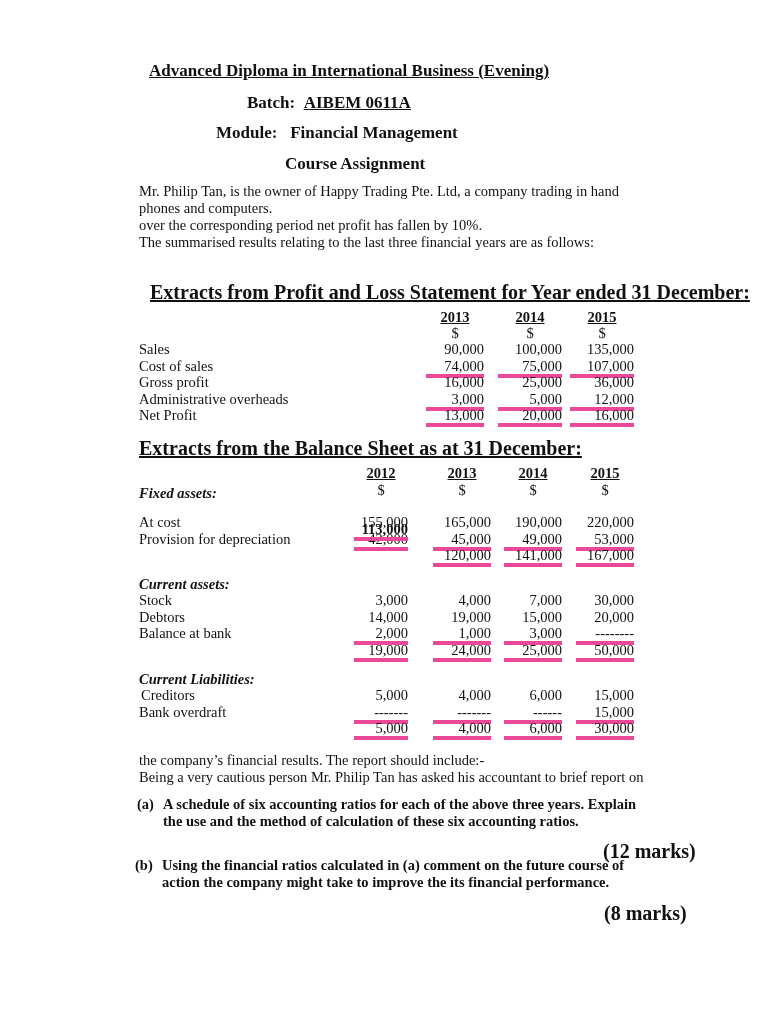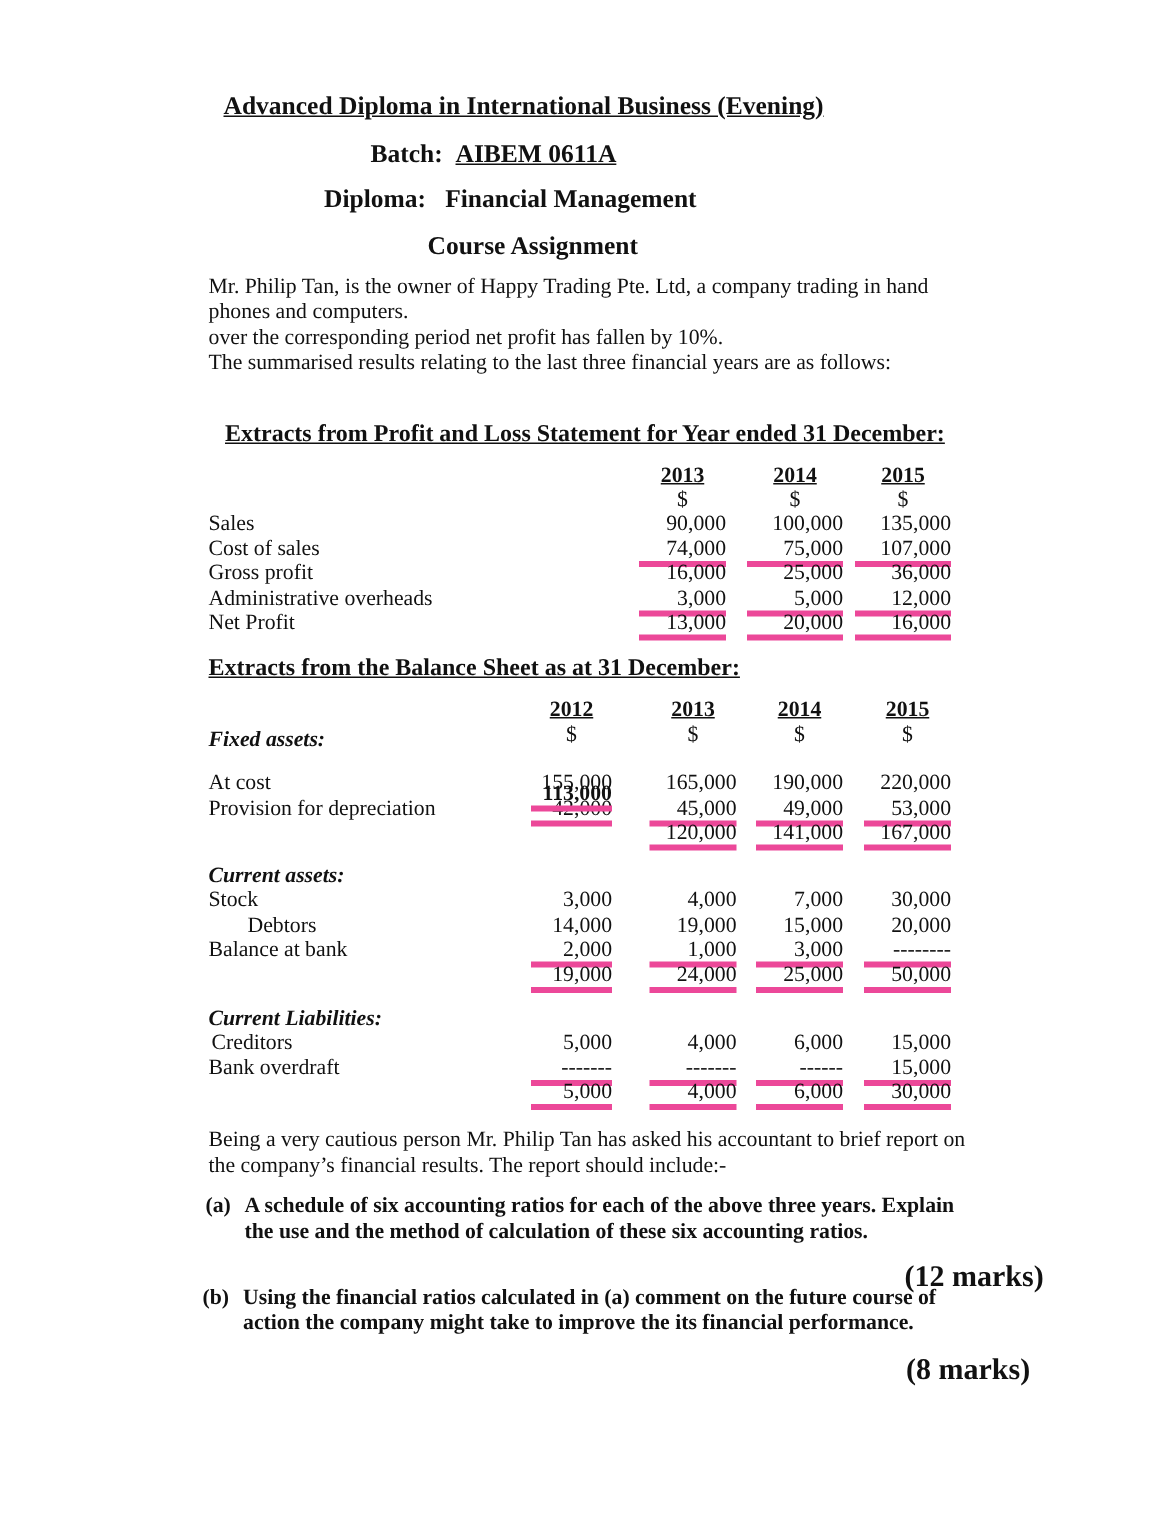--- a/index.html
+++ b/index.html
@@ -3,40 +3,40 @@
 <meta charset="utf-8">
 <style>
   html, body { margin:0; padding:0; background:#ffffff; }
   body { width:768px; height:1024px; position:relative; overflow:hidden; color:#111;
          font-family:"Liberation Serif", "DejaVu Serif", serif; }
   .abs { position:absolute; }
   .title { font-weight:bold; font-size:17px; white-space:nowrap; }
   .u { text-decoration:underline; }
   .para { left:139px; font-size:14.5px; line-height:17px; width:560px; }
   .para div { white-space:nowrap; }
-  .heading { left:150px; font-weight:bold; font-size:16px; text-decoration:underline; white-space:nowrap; }
+  .heading { left:150px; font-weight:bold; font-size:20px; text-decoration:underline; white-space:nowrap; }
   .label { left:139px; font-size:14.5px; white-space:nowrap; }
   .label.it { font-weight:bold; font-style:italic; }
   .num { font-size:14.5px; text-align:right; white-space:nowrap; }
   .num.bl { border-bottom:4px solid #ec4899; }
   .yr { font-size:14.5px; text-align:center; font-weight:bold; }
   .yr span { text-decoration:underline; }
   .dol { font-size:14.5px; text-align:center; }
   .q { left:137px; font-weight:bold; font-size:14.5px; line-height:17px; white-space:nowrap; }
   .marks { font-weight:bold; font-size:20px; white-space:nowrap; }
 </style>
 </head>
 <body>
 
 <div class="abs title u" style="left:149px;top:61px;">Advanced Diploma in International Business  (Evening)</div>
 <div class="abs title" style="left:247px;top:93px;">
   <span>Batch:</span>&nbsp;&nbsp;<span class="u">AIBEM 0611A</span>
 </div>
 <div class="abs title" style="left:216px;top:123px;">
-  <span>Diploma:</span>&nbsp;&nbsp;&nbsp;<span>Financial Management</span>
+  <span>Module:</span>&nbsp;&nbsp;&nbsp;<span>Financial Management</span>
 </div>
 <div class="abs title" style="left:285px;top:154px;">Course Assignment</div>
 
 <div class="abs para" style="top:183px;">
   <div>Mr. Philip Tan, is the owner of Happy Trading Pte. Ltd, a company trading in hand</div>
   <div>phones and computers.</div>
   <div>over the corresponding period net profit has fallen by 10%.</div>
   <div>The summarised results relating to the last three financial years are as follows:</div>
 </div>
 
@@ -96,21 +96,21 @@
     <div class="abs num bl" style="left:354px;top:521px;width:54px;line-height:16px;font-weight:bold;">113,000</div>
     <div class="abs num bl" style="left:433px;top:547px;width:58px;line-height:16px;">120,000</div>
     <div class="abs num bl" style="left:504px;top:547px;width:58px;line-height:16px;">141,000</div>
     <div class="abs num bl" style="left:576px;top:547px;width:58px;line-height:16px;">167,000</div>
     <div class="abs label it" style="top:576px;">Current assets:</div>
     <div class="abs label" style="top:592px;">Stock</div>
     <div class="abs num" style="left:354px;top:592px;width:54px;line-height:16px;">3,000</div>
     <div class="abs num" style="left:433px;top:592px;width:58px;line-height:16px;">4,000</div>
     <div class="abs num" style="left:504px;top:592px;width:58px;line-height:16px;">7,000</div>
     <div class="abs num" style="left:576px;top:592px;width:58px;line-height:16px;">30,000</div>
-    <div class="abs label" style="top:609px;margin-left:26px;">Debtors</div>
+    <div class="abs label" style="top:609px;">Debtors</div>
     <div class="abs num" style="left:354px;top:609px;width:54px;line-height:16px;">14,000</div>
     <div class="abs num" style="left:433px;top:609px;width:58px;line-height:16px;">19,000</div>
     <div class="abs num" style="left:504px;top:609px;width:58px;line-height:16px;">15,000</div>
     <div class="abs num" style="left:576px;top:609px;width:58px;line-height:16px;">20,000</div>
     <div class="abs label" style="top:625px;">Balance at bank</div>
     <div class="abs num bl" style="left:354px;top:625px;width:54px;line-height:16px;">2,000</div>
     <div class="abs num bl" style="left:433px;top:625px;width:58px;line-height:16px;">1,000</div>
     <div class="abs num bl" style="left:504px;top:625px;width:58px;line-height:16px;">3,000</div>
     <div class="abs num bl" style="left:576px;top:625px;width:58px;line-height:16px;">--------</div>
     <div class="abs num bl" style="left:354px;top:642px;width:54px;line-height:16px;">19,000</div>
@@ -128,22 +128,22 @@
     <div class="abs num bl" style="left:433px;top:704px;width:58px;line-height:16px;">-------</div>
     <div class="abs num bl" style="left:504px;top:704px;width:58px;line-height:16px;">------</div>
     <div class="abs num bl" style="left:576px;top:704px;width:58px;line-height:16px;">15,000</div>
     <div class="abs num bl" style="left:354px;top:720px;width:54px;line-height:16px;">5,000</div>
     <div class="abs num bl" style="left:433px;top:720px;width:58px;line-height:16px;">4,000</div>
     <div class="abs num bl" style="left:504px;top:720px;width:58px;line-height:16px;">6,000</div>
     <div class="abs num bl" style="left:576px;top:720px;width:58px;line-height:16px;">30,000</div>
   </div>
 
 <div class="abs para" style="top:752px;">
+  <div>the company’s financial results. The report should include:-</div>
   <div>Being a very cautious person Mr. Philip Tan has asked his accountant to brief report on</div>
-  <div>the company’s financial results. The report should include:-</div>
 </div>
 
 <div class="abs q" style="top:796px;">
   <span>(a)</span>
   <span style="position:absolute;left:26px;top:0;">
     <div>A schedule of six accounting ratios for each of the above three years.  Explain</div>
     <div>the use and the method of calculation of these six accounting ratios.</div>
   </span>
 </div>
 <div class="abs marks" style="left:603px;top:840px;">(12 marks)</div>

